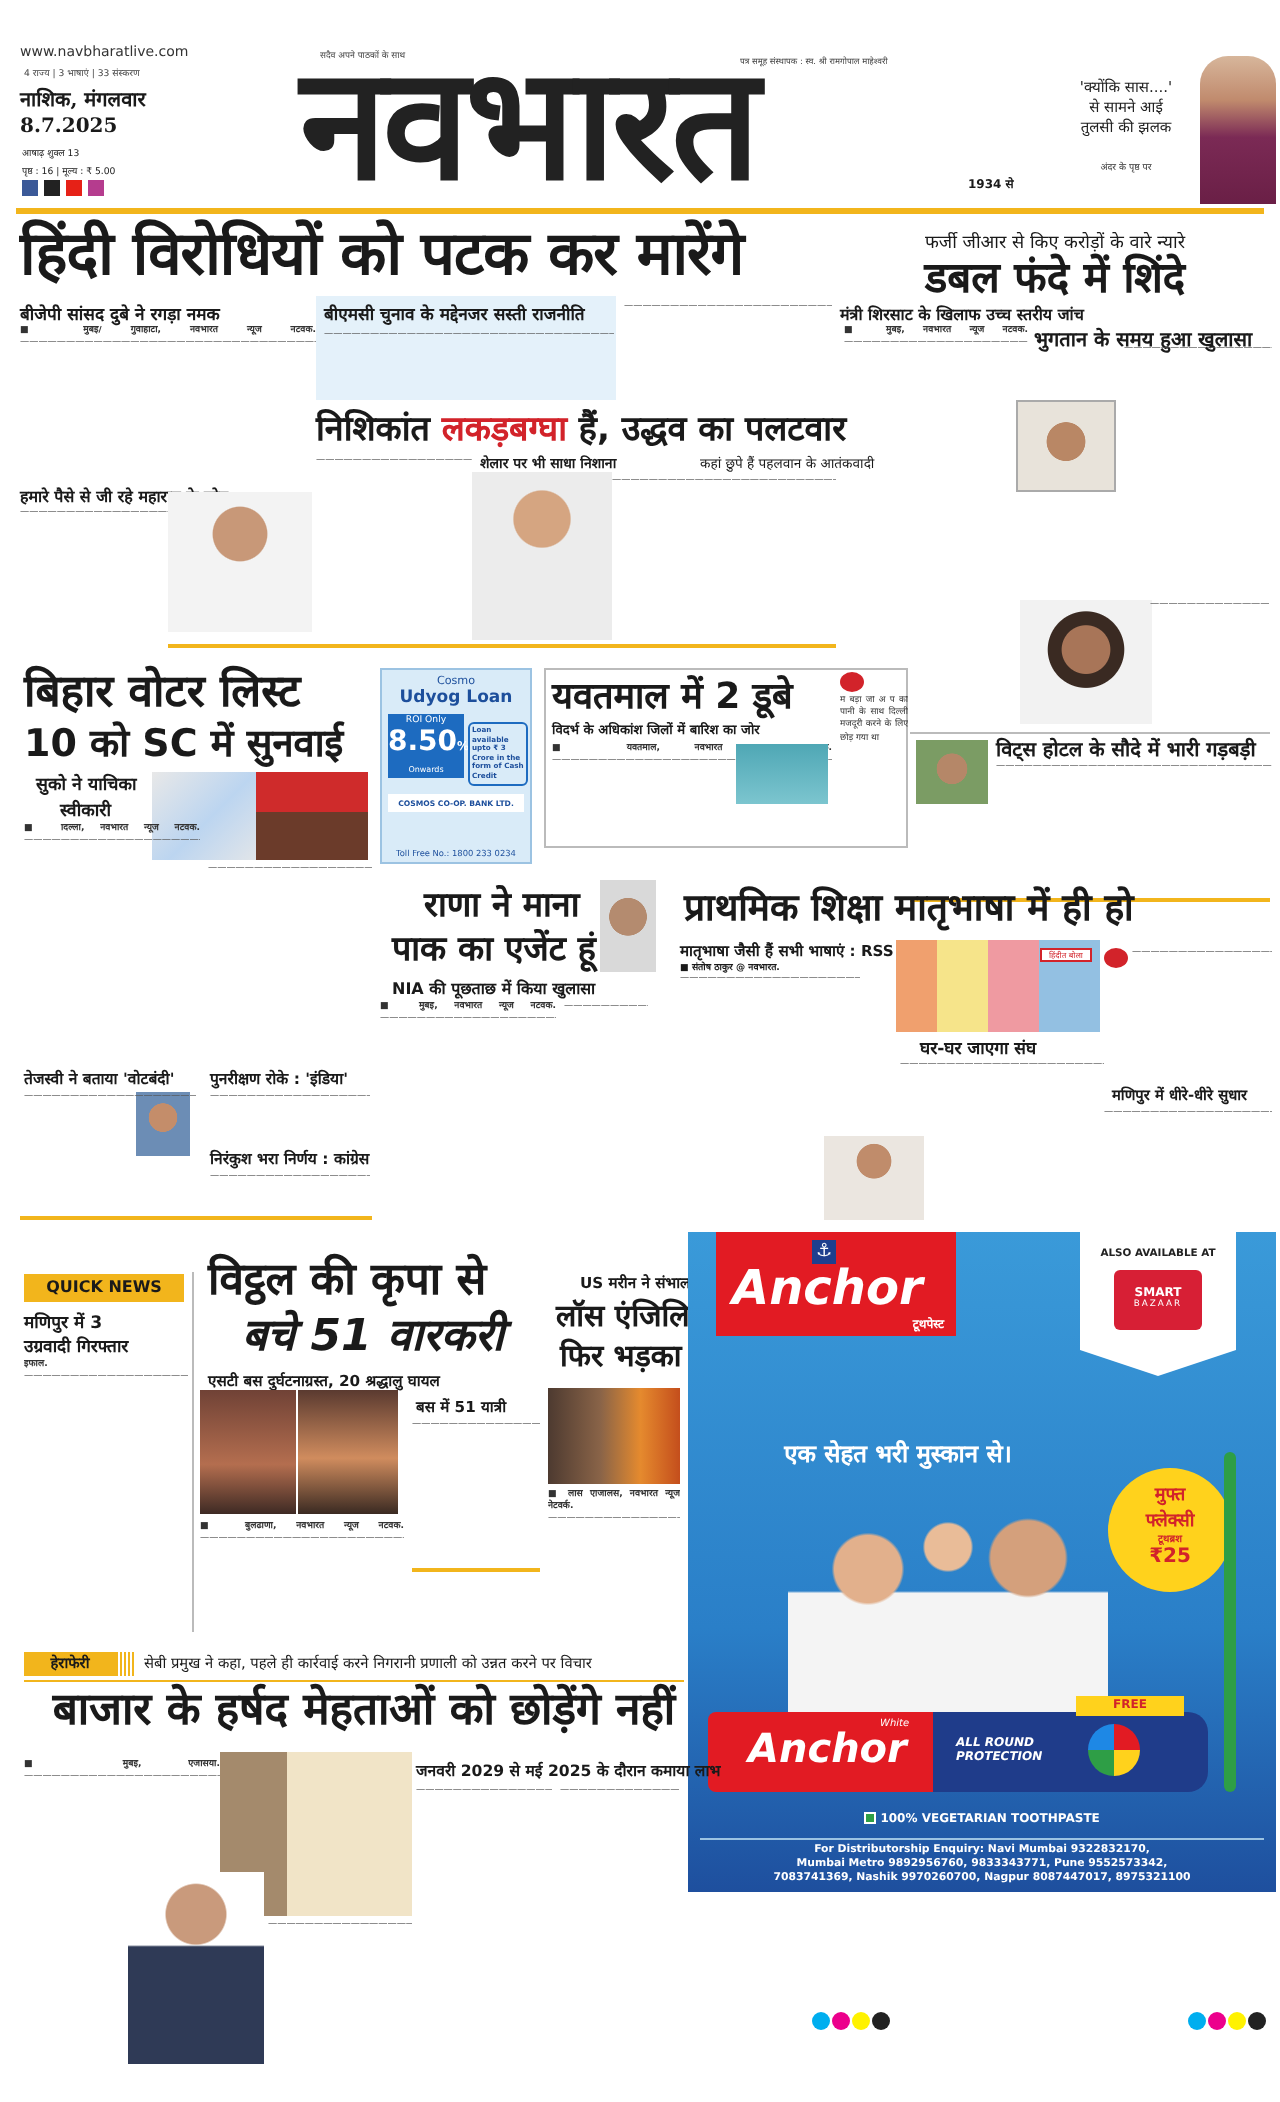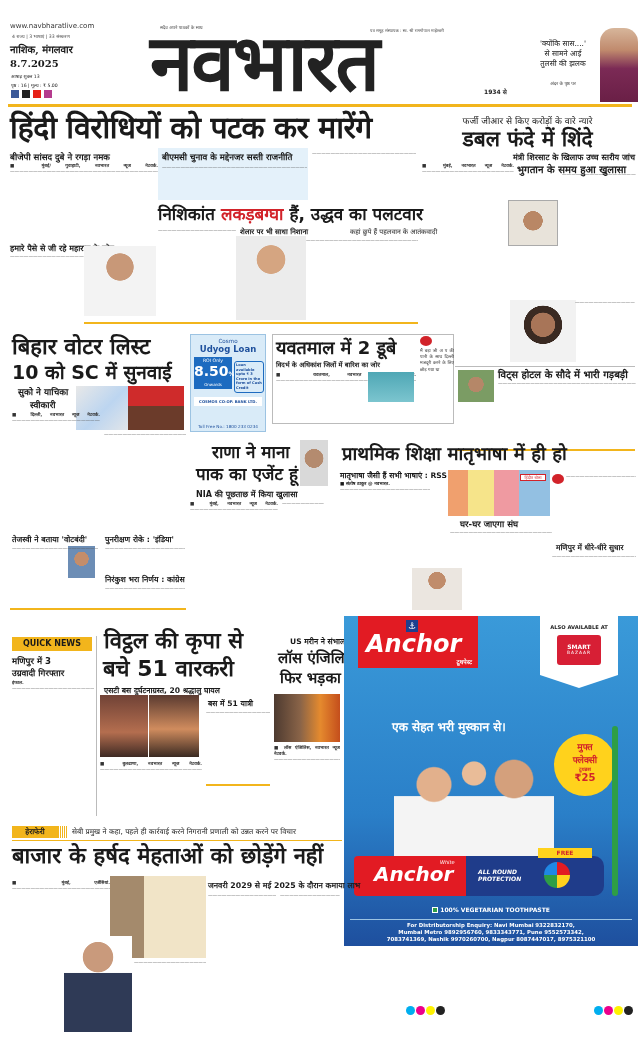--- a/index.html
+++ b/index.html
@@ -70,21 +70,21 @@
 <div class="abs" style="left:240px;top:227px;font-size:7px;font-weight:bold;">शेलार पर भी साधा निशाना</div>
 <div class="abs" style="left:350px;top:227px;font-size:6.8px;font-weight:normal;">कहां छुपे हैं पहलवान के आतंकवादी</div>
 <div class="abs body-text" style="left:158px;top:228px;width:78px;height:92px;"><span class="filler">————————————————————————————————————————————————————————————————————————————————————</span></div>
 <div class="abs photo" style="left:236px;top:236px;width:70px;height:84px;background:radial-gradient(circle at 50% 28%,#d5a581 0 20%,#ececec 21% 100%);"></div>
 <div class="abs body-text" style="left:306px;top:238px;width:112px;height:82px;"><span class="filler">——————————————————————————————————————————————————————————————————————————</span></div>
 
 <div class="abs rule-y" style="left:84px;top:322px;width:334px;"></div>
 
 <div class="abs" style="left:420px;top:114px;width:215px;text-align:center;font-size:9px;">फर्जी जीआर से किए करोड़ों के वारे न्यारे</div>
 <div class="abs" style="left:420px;top:124px;width:215px;text-align:center;font-size:21px;font-weight:bold;">डबल फंदे में शिंदे</div>
-<div class="abs" style="left:420px;top:151px;width:215px;text-align:right;font-size:8px;font-weight:bold;">मंत्री शिरसाट के खिलाफ उच्च स्तरीय जांच</div>
+<div class="abs" style="left:420px;top:151px;width:215px;text-align:left;font-size:8px;font-weight:bold;">मंत्री शिरसाट के खिलाफ उच्च स्तरीय जांच</div>
 <div class="abs body-text" style="left:422px;top:163px;width:92px;height:160px;">
   <span class="bold">■ मुंबई, नवभारत न्यूज नेटवर्क.</span>
   <span class="filler">———————————————————————————————————————————————————————————————————————————————————————————————————————————————————————————————————————————</span>
 </div>
 <div class="abs photo" style="left:508px;top:200px;width:50px;height:46px;background:radial-gradient(circle at 50% 45%,#b98765 0 28%,#e8e3da 29% 100%);border:1px solid #aaa;"></div>
 <div class="abs" style="left:517px;top:162px;width:118px;font-size:10px;font-weight:bold;">भुगतान के समय हुआ खुलासा</div>
 <div class="abs body-text" style="left:562px;top:172px;width:74px;height:124px;"><span class="filler">——————————————————————————————————————————————————————————————————————————————————————</span></div>
 <div class="abs photo" style="left:510px;top:300px;width:66px;height:62px;background:radial-gradient(circle at 50% 40%,#a87558 0 24%,#3a2a22 25% 38%,#f2f2f2 39% 100%);"></div>
 <div class="abs body-text" style="left:575px;top:300px;width:60px;height:60px;"><span class="filler">————————————————————————————————————————</span></div>
 
@@ -166,21 +166,21 @@
 <div class="abs" style="left:12px;top:637px;width:80px;height:14px;background:#f2b51c;color:#1a1a1a;font-size:8px;font-weight:bold;text-align:center;line-height:14px;">QUICK NEWS</div>
 <div class="abs" style="left:12px;top:655px;font-size:8.6px;font-weight:bold;">मणिपुर में 3</div>
 <div class="abs" style="left:12px;top:667px;font-size:8.6px;font-weight:bold;">उग्रवादी गिरफ्तार</div>
 <div class="abs body-text" style="left:12px;top:680px;width:82px;height:134px;">
   <span class="bold">इंफाल.</span>
   <span class="filler">————————————————————————————————————————————————————————————————————————————————————————————————————</span>
 </div>
 <div class="abs vline" style="left:96px;top:636px;height:180px;"></div>
 
 <div class="abs" style="left:104px;top:628px;font-size:22px;line-height:26px;font-weight:bold;">विट्ठल की कृपा से</div>
-<div class="abs" style="left:103px;top:656px;font-size:22px;line-height:26px;font-weight:bold;">बचे 51 वारकरी</div>
+<div class="abs" style="left:121px;top:656px;font-size:22px;line-height:26px;font-weight:bold;font-style:italic;">बचे 51 वारकरी</div>
 <div class="abs" style="left:104px;top:685px;font-size:7.6px;font-weight:bold;white-space:nowrap;">एसटी बस दुर्घटनाग्रस्त, 20 श्रद्धालु घायल</div>
 <div class="abs photo" style="left:100px;top:695px;width:48px;height:62px;background:linear-gradient(180deg,#704236 0%,#b46e4f 60%,#3e2a24 100%);"></div>
 <div class="abs photo" style="left:149px;top:695px;width:50px;height:62px;background:linear-gradient(180deg,#5a3a30 0%,#d08c5e 55%,#3a2a22 100%);"></div>
 <div class="abs" style="left:208px;top:698px;font-size:7.6px;font-weight:bold;">बस में 51 यात्री</div>
 <div class="abs body-text" style="left:206px;top:710px;width:64px;height:72px;"><span class="filler">———————————————————————————————————————————</span></div>
 <div class="abs body-text" style="left:100px;top:761px;width:102px;height:52px;">
   <span class="bold">■ बुलढाणा, नवभारत न्यूज नेटवर्क.</span>
   <span class="filler">——————————————————————————————————————————————</span>
 </div>
 <div class="abs rule-y" style="left:206px;top:784px;width:64px;"></div>
@@ -239,21 +239,21 @@
   <span class="ink-dot" style="background:#00aeef;"></span><span class="ink-dot" style="background:#ec008c;"></span><span class="ink-dot" style="background:#fff200;"></span><span class="ink-dot" style="background:#222;"></span>
 </div>
 <div class="abs" style="left:594px;top:1000px;">
   <span class="ink-dot" style="background:#00aeef;"></span><span class="ink-dot" style="background:#ec008c;"></span><span class="ink-dot" style="background:#fff200;"></span><span class="ink-dot" style="background:#222;"></span>
 </div>
 
 <div class="abs" style="left:12px;top:826px;width:46px;height:12px;background:#f2b51c;font-size:7.4px;font-weight:bold;text-align:center;line-height:12px;">हेराफेरी</div>
 <div class="abs" style="left:58px;top:826px;width:10px;height:12px;background:repeating-linear-gradient(90deg,#f2b51c 0 1px,#fff 1px 2px);"></div>
 <div class="abs" style="left:72px;top:826px;width:270px;font-size:7.4px;white-space:nowrap;overflow:hidden;">सेबी प्रमुख ने कहा, पहले ही कार्रवाई करने निगरानी प्रणाली को उन्नत करने पर विचार</div>
 <div class="abs rule-y" style="left:12px;top:840px;width:330px;border-top-width:1px;"></div>
-<div class="abs" style="left:12px;top:841px;width:340px;font-size:22px;line-height:30px;font-weight:bold;white-space:nowrap;">बाजार के हर्षद मेहताओं को छोड़ेंगे नहीं</div>
+<div class="abs" style="left:12px;top:841px;width:340px;font-size:22px;line-height:30px;font-weight:bold;white-space:nowrap;text-align:center;">बाजार के हर्षद मेहताओं को छोड़ेंगे नहीं</div>
 <div class="abs body-text" style="left:12px;top:880px;width:98px;height:150px;">
   <span class="bold">■ मुंबई, एजेंसियां.</span>
   <span class="filler">———————————————————————————————————————————————————————————————————————————————————————————————————————</span>
 </div>
 <div class="abs photo" style="left:110px;top:876px;width:96px;height:82px;background:linear-gradient(90deg,#a48a6c 0 35%,#f1e4c7 35% 100%);"></div>
 <div class="abs photo" style="left:64px;top:936px;width:68px;height:96px;background:radial-gradient(circle at 50% 22%,#c99a7c 0 18%,transparent 19%),linear-gradient(180deg,#ffffff 0 38%,#2f3a56 39% 100%);"></div>
 <div class="abs body-text" style="left:134px;top:960px;width:72px;height:70px;"><span class="filler">——————————————————————————————————————————————</span></div>
 <div class="abs" style="left:208px;top:880px;font-size:7.8px;font-weight:bold;white-space:nowrap;">जनवरी 2029 से मई 2025 के दौरान कमाया लाभ</div>
 <div class="abs body-text" style="left:208px;top:893px;width:68px;height:138px;"><span class="filler">————————————————————————————————————————————————————————————————————————————————</span></div>
 <div class="abs body-text" style="left:280px;top:893px;width:60px;height:120px;"><span class="filler">—————————————————————————————————————————————————————————————————</span></div>

